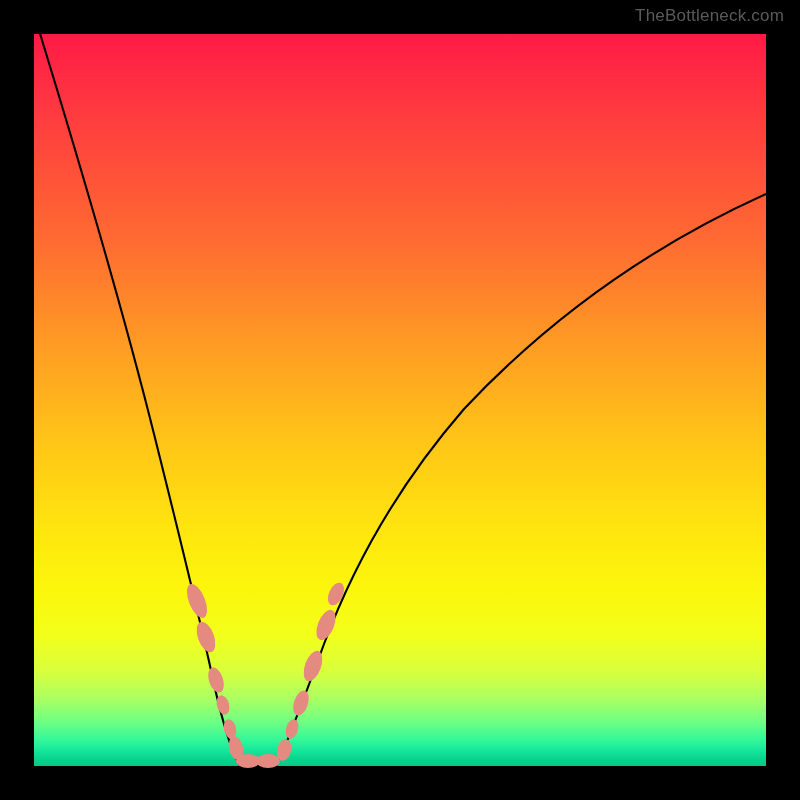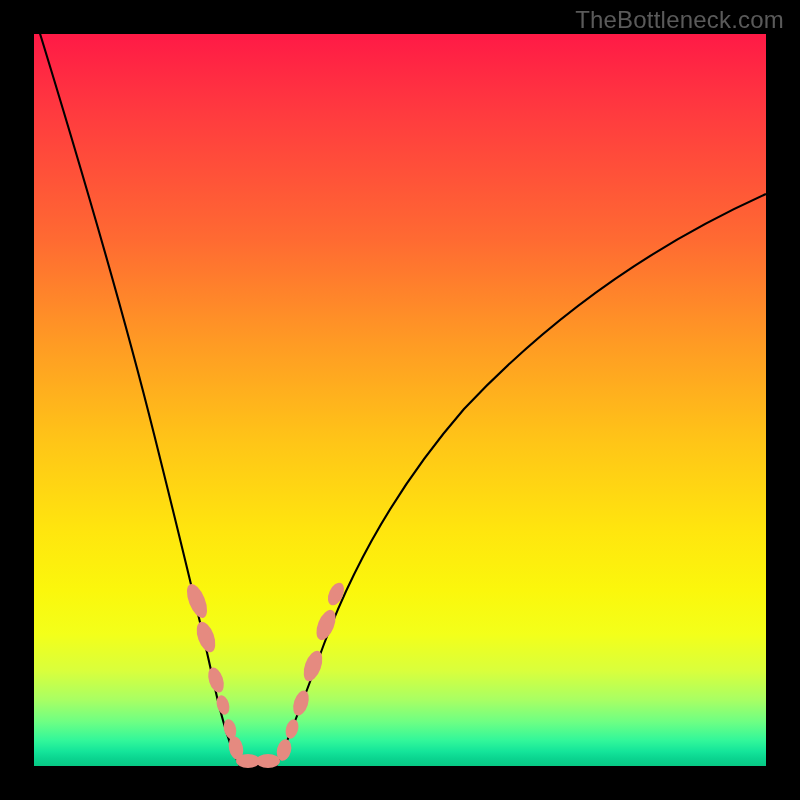--- a/index.html
+++ b/index.html
@@ -34,21 +34,21 @@
       #14e59a 98%,
       #0ad48f 99%,
       #07c984 100%
     );
   }
   .watermark {
     position: absolute;
     top: 6px;
     right: 16px;
     color: #5a5a5a;
-    font-size: 24px;
+    font-size: 17px;
     font-weight: 500;
     letter-spacing: 0.2px;
     user-select: none;
   }
   svg.curve {
     position: absolute;
     left: 0;
     top: 0;
     width: 732px;
     height: 732px;

